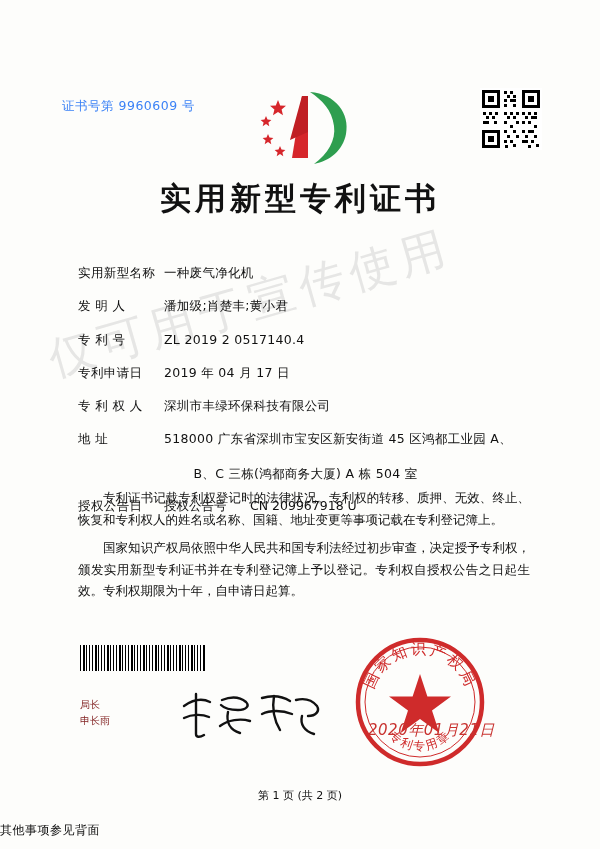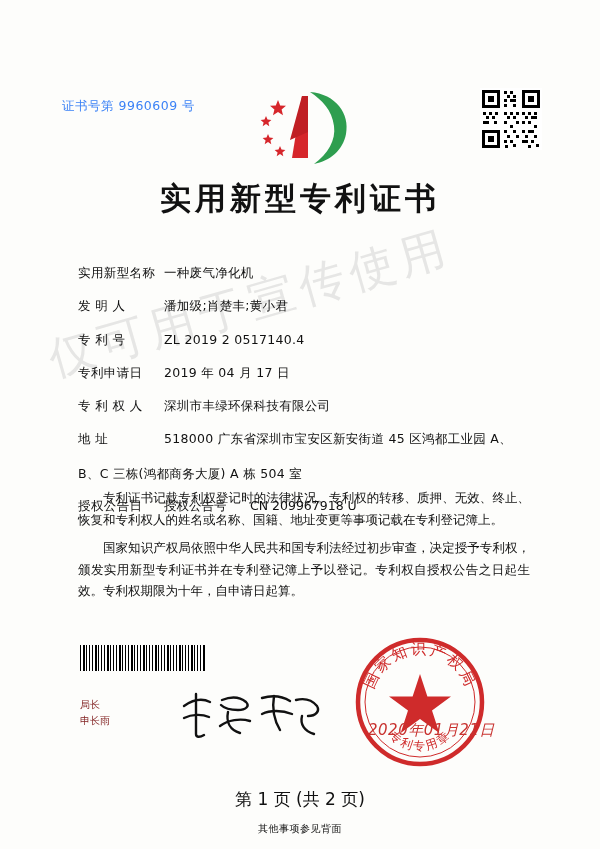--- a/index.html
+++ b/index.html
@@ -107,20 +107,21 @@
     width: 86px;
     flex: 0 0 86px;
     white-space: nowrap;
   }
   .frow.pair .fvalue2 {
     flex: 1;
   }
   .addr-line2 {
     letter-spacing: 0.3px;
     line-height: 1.55;
+    text-align: center;
   }
   
   .paras {
     position: absolute;
     left: 78px;
     top: 487px;
     width: 452px;
     font-size: 12.5px;
     line-height: 1.72;
     color: #111;
@@ -177,30 +178,30 @@
     letter-spacing: 0.5px;
     font-style: italic;
   }
   
   .page-no {
     position: absolute;
     left: 0;
     right: 0;
     top: 788px;
     text-align: center;
-    font-size: 17px;
+    font-size: 11px;
     color: #111;
   }
   .footnote {
     position: absolute;
     left: 0;
     right: 0;
     top: 822px;
-    text-align: center;
-    font-size: 10px;
+    text-align: left;
+    font-size: 12px;
     color: #111;
     letter-spacing: 0.5px;
   }
 </style>
 </head>
 <body>
 
 <div class="page">
 
   <div class="watermark">仅可用于宣传使用</div>

